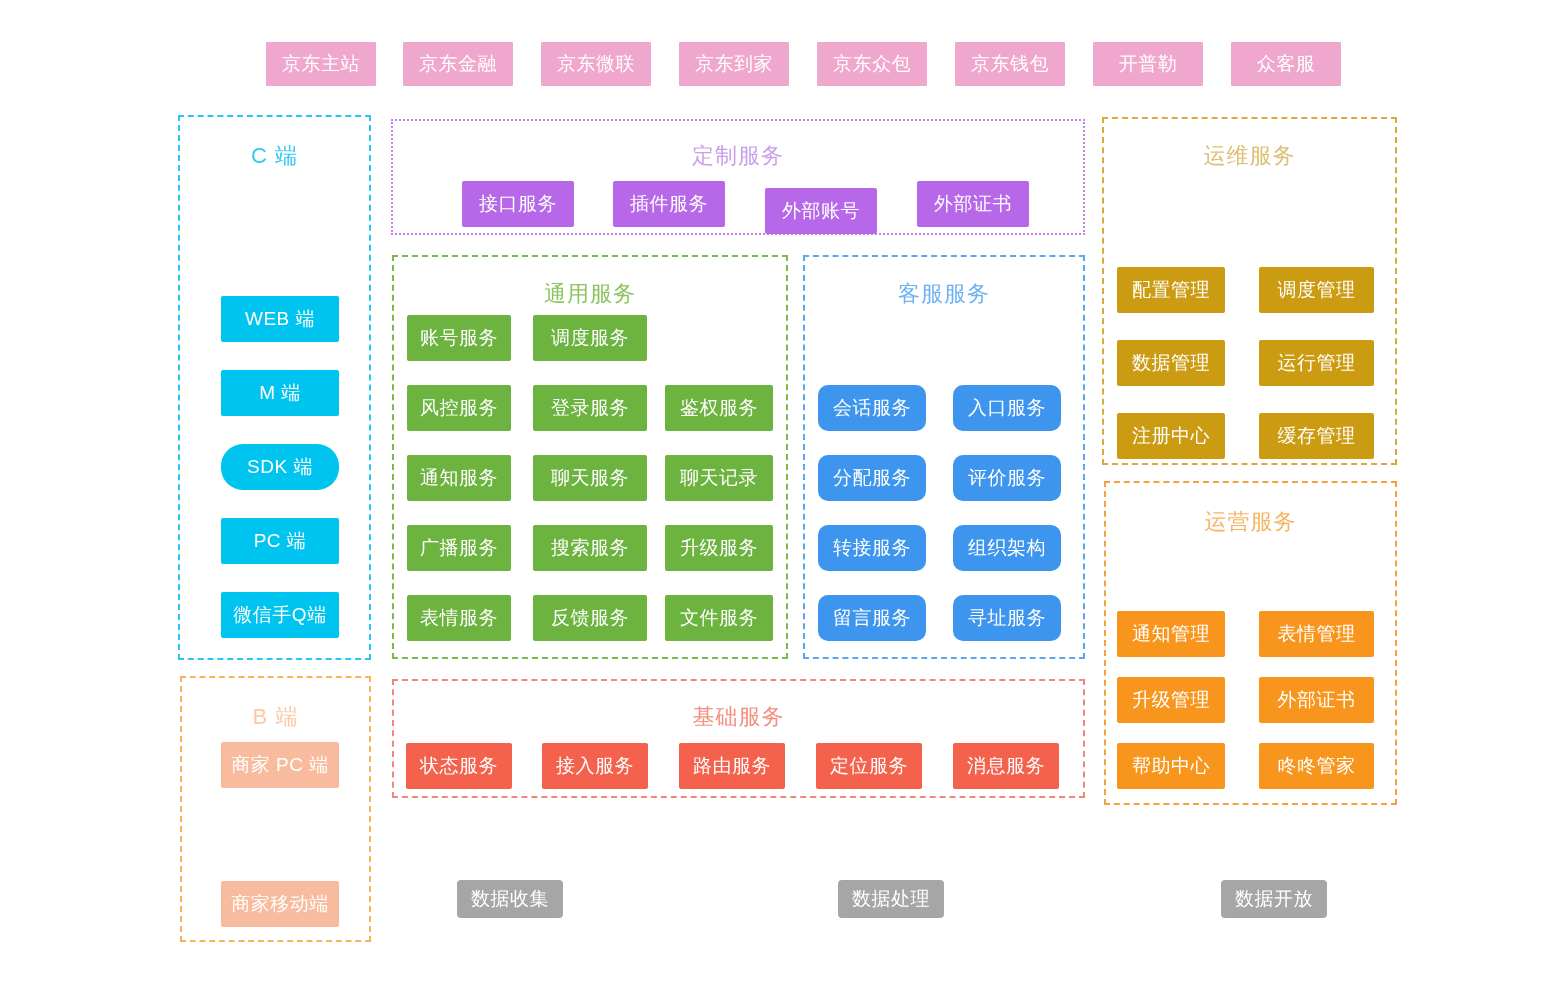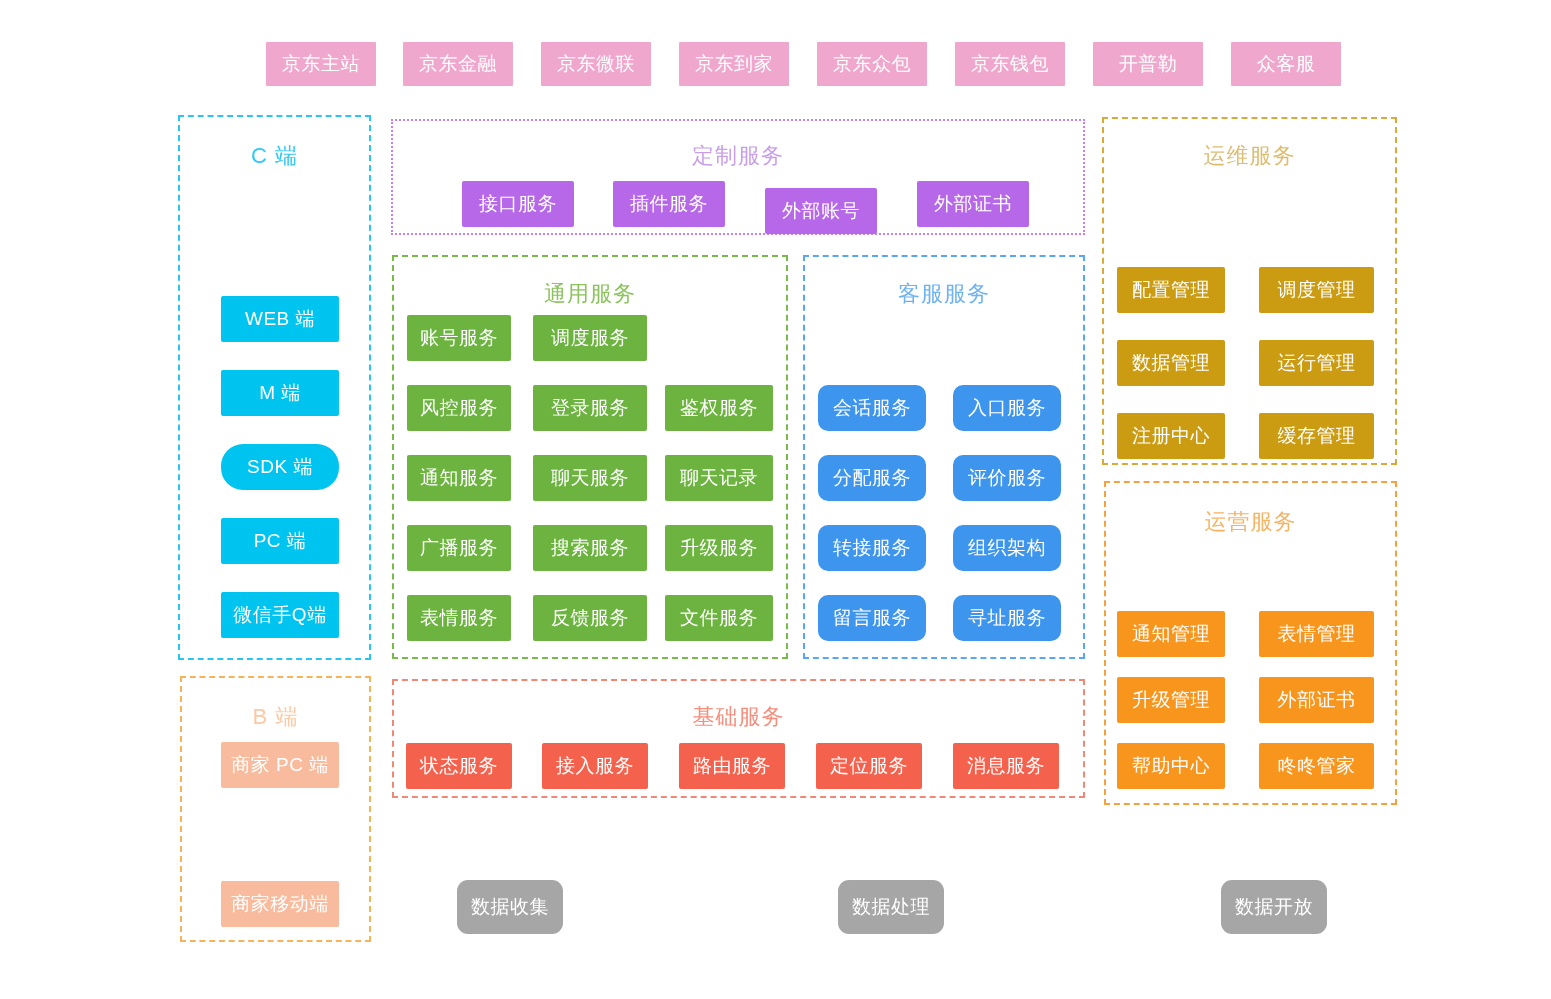--- a/index.html
+++ b/index.html
@@ -92,21 +92,21 @@
   .orange-tile { background: #f8951d; height: 46px; border-radius: 2px; }
 
   
   .panel-base { border: 2px dashed #f08877; }
   .title-base { color: #f58e7d; }
   .red-tile { background: #f4614c; height: 46px; border-radius: 2px; }
 
   
   .panel-data { border: 2px dashed #b8b8b8; }
   .title-data { color: #b5b5b5; }
-  .gray-tile { background: #a6a6a6; height: 54px; border-radius: 11px; }
+  .gray-tile { background: #a6a6a6; height: 38px; border-radius: 4px; }
 </style>
 </head>
 <body>
 
 <div id="canvas">
 
   <div>
     <div class="tile app-tile" style="left:266px; top:42px; width:110px;">
         <span>京东主站</span>
       </div>

